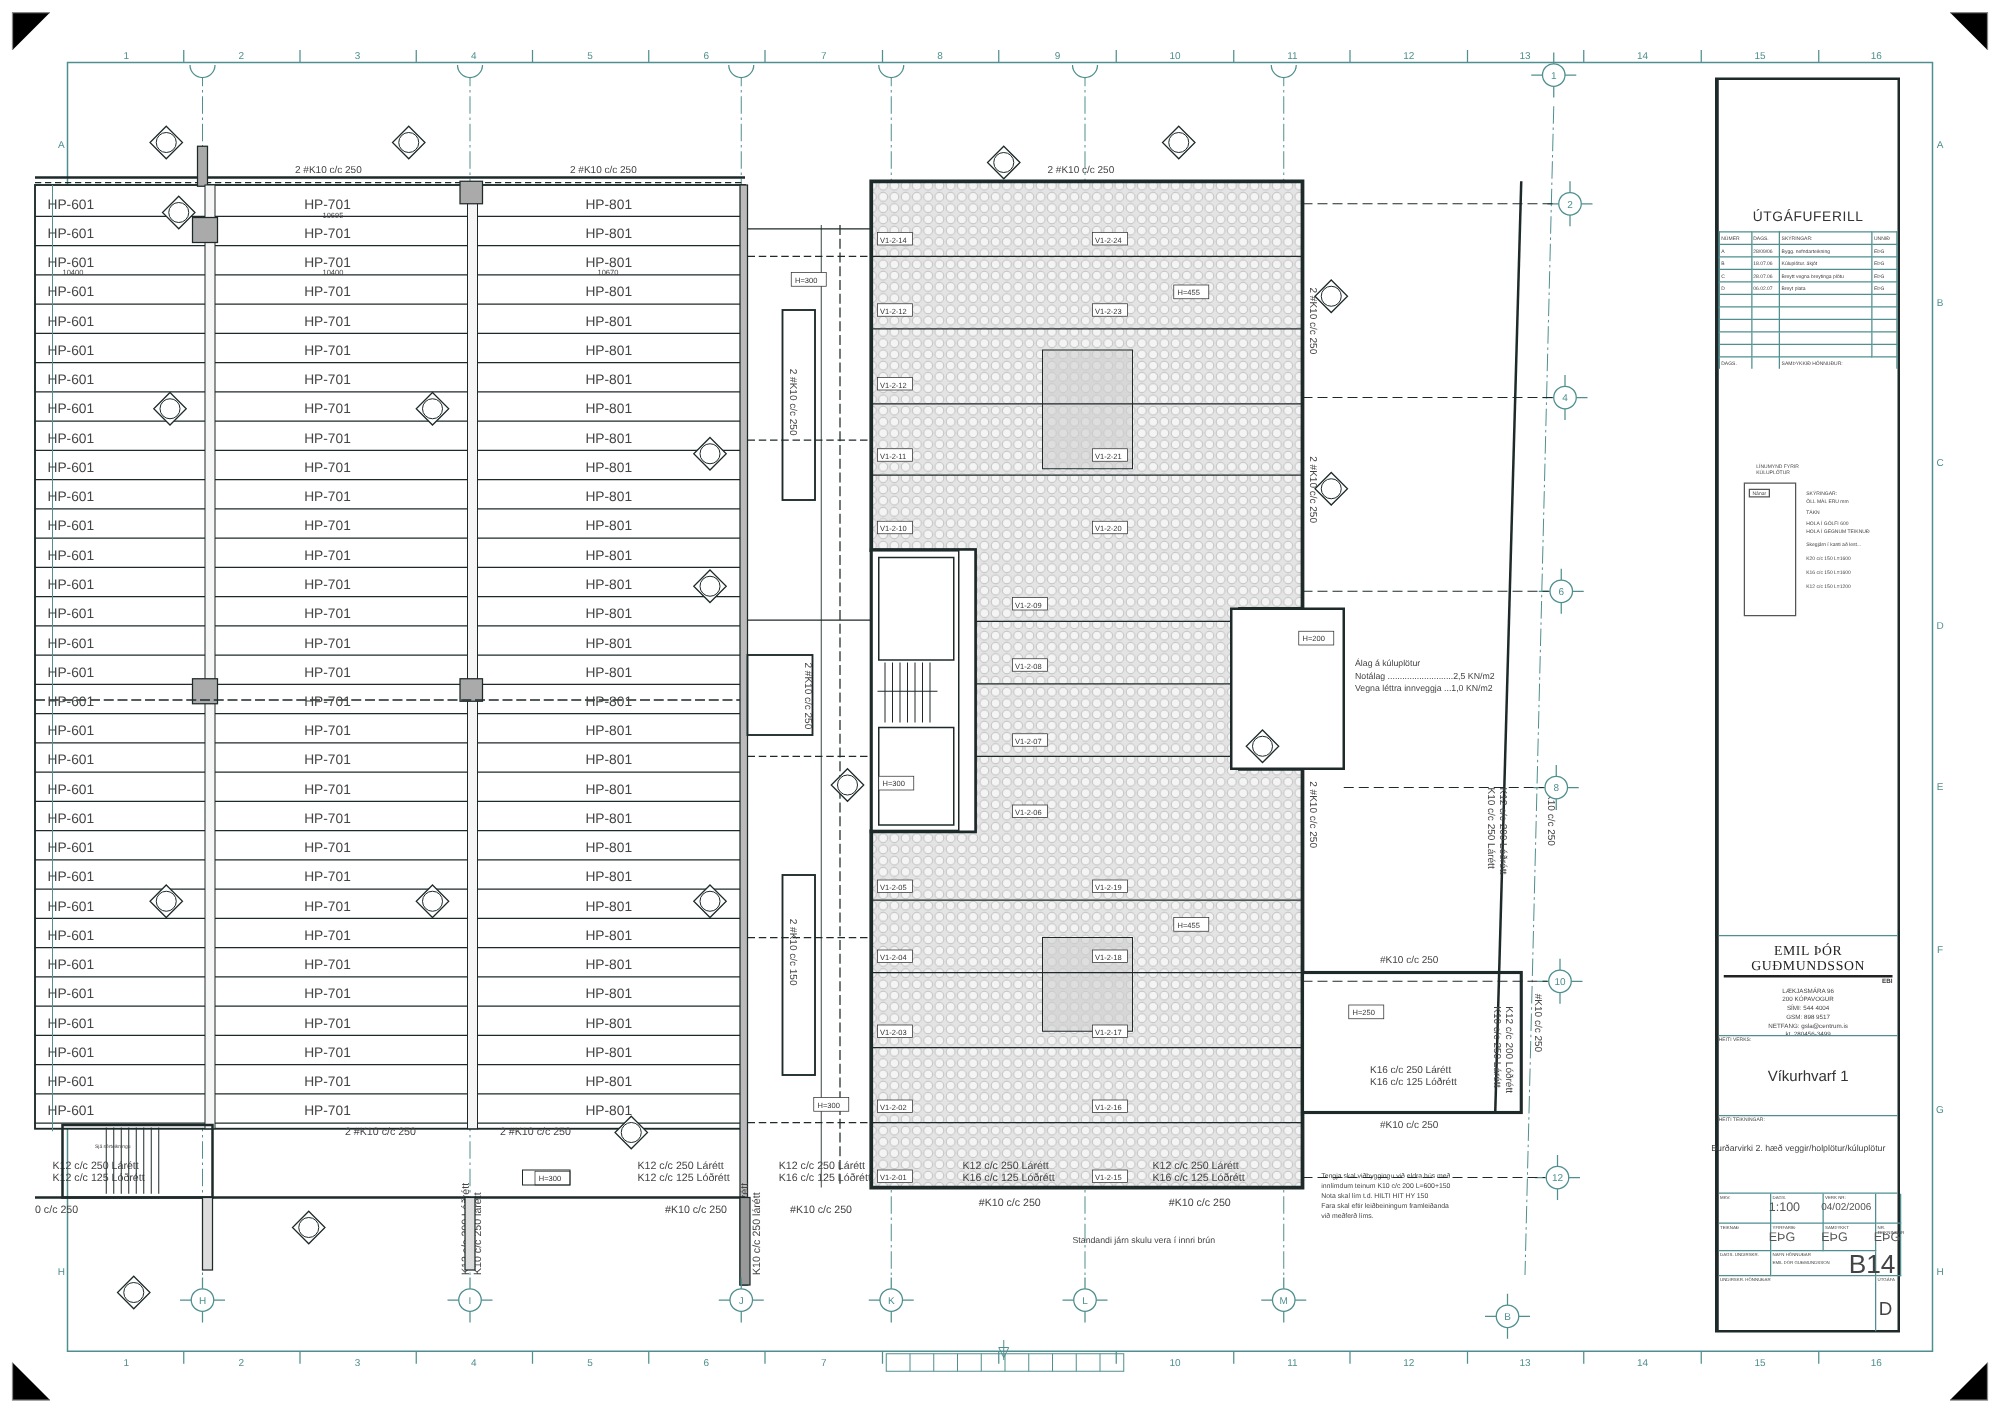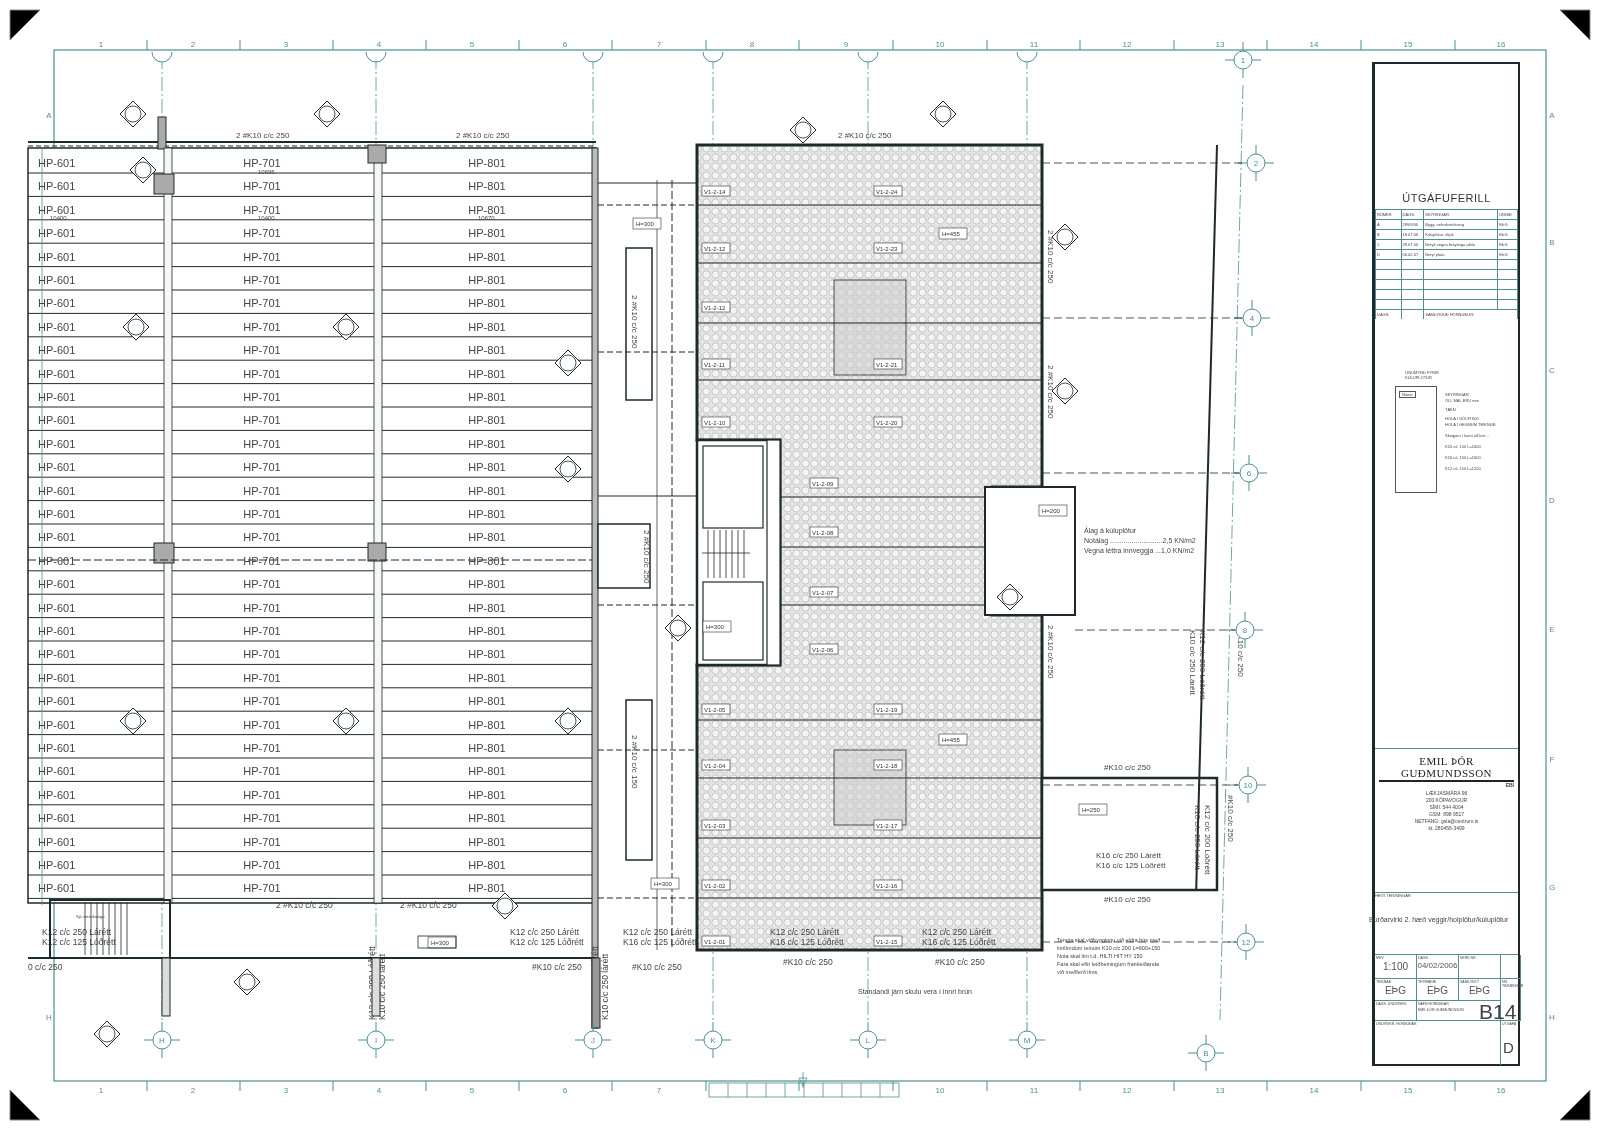--- a/index.html
+++ b/index.html
@@ -11,21 +11,21 @@
   .tb-title{font-size:11px;text-align:center;letter-spacing:0.5px;color:#333;}
   table.rev{width:100%;border-collapse:collapse;font-size:4px;}
   table.rev td{border:1px solid #4f8f8f;height:9px;padding:0 1px;color:#444;white-space:nowrap;overflow:hidden;}
   .tiny{font-size:4px;color:#444;}
   .company{font-family:"Liberation Serif",serif;font-size:11px;letter-spacing:0.5px;text-align:center;color:#222;}
   .addr{font-size:5px;text-align:center;line-height:7px;color:#444;}
   .project{font-size:12px;text-align:center;color:#333;}
   .drawing-name{font-size:7px;text-align:left;color:#444;white-space:nowrap;}
   .grid-cell{position:absolute;border-right:1px solid #4f8f8f;border-bottom:1px solid #4f8f8f;box-sizing:border-box;}
   .cell-label{font-size:3.5px;color:#444;display:block;padding:1px;}
-  .cell-val{font-size:10px;color:#555;display:block;text-align:center;}
+  .cell-val{font-size:10px;color:#555;display:block;text-align:center;padding-left:40px;}
 </style>
 </head>
 <body>
 
 <div id="sheet">
 <svg width="1600" height="1131" viewBox="0 0 1600 1131" xmlns="http://www.w3.org/2000/svg">
   <defs>
     <pattern id="bubbles" width="9" height="9" patternUnits="userSpaceOnUse">
       <rect width="9" height="9" fill="#e4e4e4"></rect>
       <circle cx="4.5" cy="4.5" r="3.6" fill="#f4f4f4" stroke="#b8b8b8" stroke-width="0.7"></circle>
@@ -620,21 +620,21 @@
     <line x1="842" y1="1083" x2="842" y2="1097"></line>
         <line x1="861" y1="1083" x2="861" y2="1097"></line>
     <line x1="880" y1="1083" x2="880" y2="1097"></line>
     <path d="M799 1078 l4 8 l4 -8 z"></path>
         <line x1="803" y1="1072" x2="803" y2="1088"></line>
   </g>
 </svg>
 
 
 <div class="tb">
-  <div class="tb-sec" style="top:128px;">
+  <div class="tb-sec" style="top:104px;">
     <div class="tb-title">ÚTGÁFUFERILL</div>
     <table class="rev" style="margin-top:5px;">
       <tbody>
             <tr>
         <td style="width:18%">NÚMER</td>
         <td style="width:16%">DAGS.</td>
         <td>SKÝRINGAR:</td>
         <td style="width:14%">UNNIÐ</td>
       </tr>
       <tr>
@@ -724,20 +724,24 @@
     <div class="addr">
       <div>LÆKJASMÁRA 96</div>
       <div>200 KÓPAVOGUR</div>
       <div>SÍMI: 544 4004</div>
       <div>GSM: 898 9517</div>
       <div>NETFANG: gsla@centrum.is</div>
       <div>kt. 280456-3499</div>
     </div>
   </div>
 
+  <div class="tb-sec" style="top:764px;height:64px;border-top:1px solid #4f8f8f;">
+    <div class="tiny">HEITI VERKS:</div>
+    <div class="project" style="margin-top:20px;">Víkurhvarf 1</div>
+  </div>
 
   <div class="tb-sec" style="top:828px;height:62px;border-top:1px solid #4f8f8f;">
     <div class="tiny">HEITI TEIKNINGAR:</div>
     <div class="drawing-name" style="margin-top:18px;margin-left:-6px;">Burðarvirki 2. hæð veggir/holplötur/kúluplötur</div>
   </div>
 
   <div class="tb-sec" style="top:890px;height:112px;border-top:1px solid #4f8f8f;">
     <div class="grid-cell" style="left:0;top:0;width:42px;height:24px;">
           <span class="cell-label">MKV:</span>
           <span class="cell-val">1:100</span>

